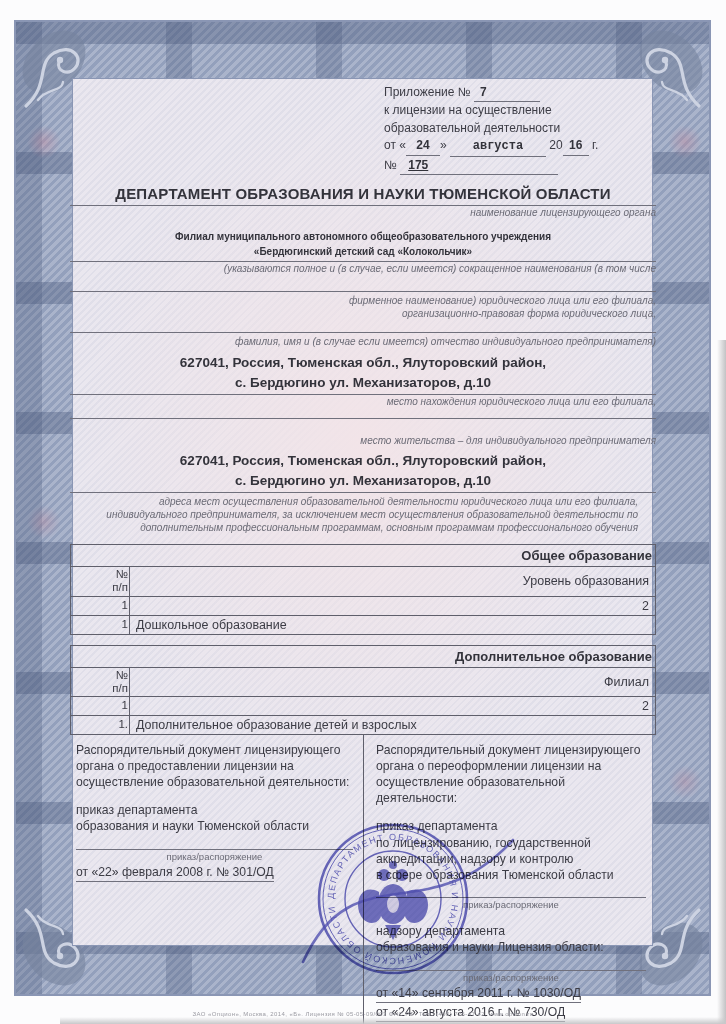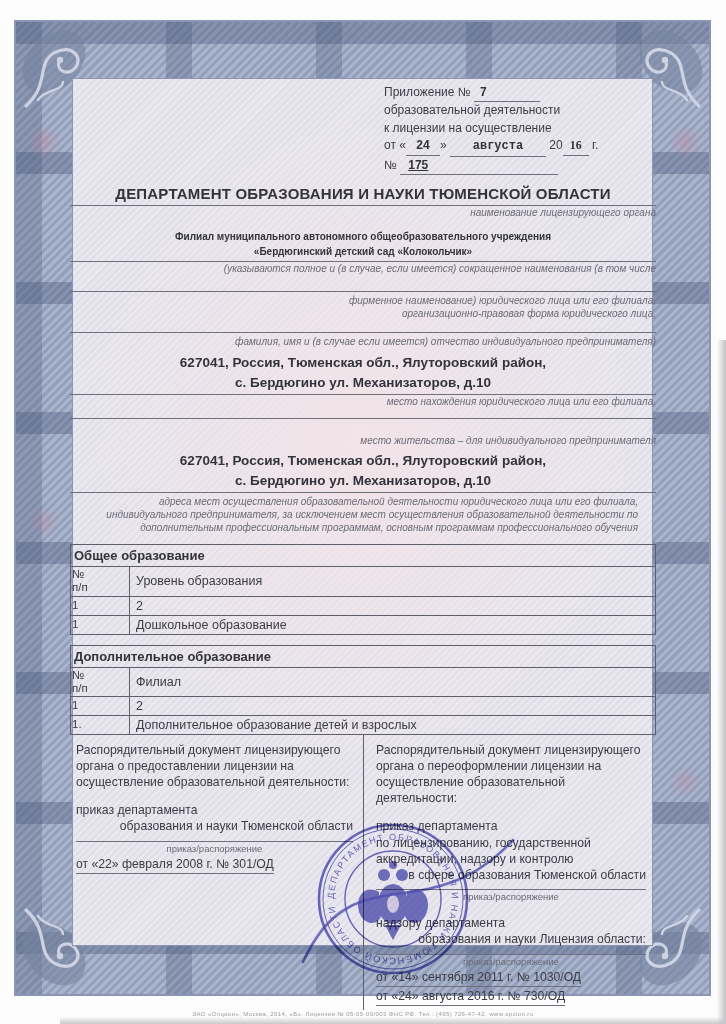--- a/index.html
+++ b/index.html
@@ -42,43 +42,43 @@
     background:linear-gradient(to left, #c2c2c4, rgba(194,194,196,0));}
   .shadow-bottom{position:absolute;left:60px;right:0;bottom:0;height:7px;
     background:linear-gradient(to top, #c8c8ca, rgba(200,200,202,0));}
   
   .content{position:absolute; left:70px; right:70px; top:76px; bottom:80px; font-size:12px;}
   .appendix{width:272px; margin-left:auto; margin-top:8px; line-height:1.45; font-size:12px; color:var(--ink);}
   .fill{display:inline-block; border-bottom:1px solid var(--line); text-align:center; font-weight:bold; color:var(--ink-bold);}
   .f-num{min-width:60px; text-align:left; padding-left:6px;}
   .f-day{min-width:34px;}
   .f-month{min-width:96px;font-family:Liberation Mono, monospace;}
-  .f-year{min-width:26px;font-family:Liberation Serif, serif;}
+  .f-year{min-width:26px;}
   .f-lic{min-width:150px; text-align:left; padding-left:8px;text-decoration:underline;}
   .title{margin-top:10px; text-align:center; font-weight:bold; font-size:15px; letter-spacing:.2px;
     color:var(--ink-bold); border-bottom:1px solid var(--line); padding-bottom:3px;}
   .cap{text-align:right; font-size:10px; color:var(--caption); line-height:1.3;font-style:italic;}
   .org{margin-top:10px; text-align:center; font-weight:bold; font-size:10px; line-height:1.5; color:var(--ink-bold);
     border-bottom:1px solid var(--line); padding-bottom:2px;}
   .rule{border-bottom:1px solid var(--line); height:0;}
   .bold-center{text-align:center; font-weight:bold; font-size:13.5px; line-height:1.45; color:var(--ink-bold);
     border-bottom:1px solid var(--line); padding-bottom:2px;}
   .cap-par{margin:2px 18px 0 18px;}
   
   table.lic{width:100%; border-collapse:collapse; margin-top:10px; color:var(--ink);}
-  table.lic td{border:1px solid #5f5f6b; padding:2px 6px; font-size:12.5px; text-align:left;}
+  table.lic td{border:1px solid #5f5f6b; padding:2px 6px; font-size:12.5px; text-align:right;}
   table.lic td.t-title{font-weight:bold; font-size:13px; color:var(--ink-bold); padding:3px;}
   table.lic td.c1{width:56px; font-size:11.5px; line-height:1.15; padding:1px;}
   table.lic td.val{text-align:left;}
   
   .orders{display:flex; min-height:246px; margin-top:0;}
   .ocol{width:50%; box-sizing:border-box; padding:7px 10px 4px 6px; font-size:12.2px; line-height:1.32;}
   .ocol.right{border-left:1px solid #5f5f6b; padding-left:12px;}
   .ocol .hd{margin-bottom:12px;}
-  .u-full{border-bottom:1px solid var(--line); padding-bottom:6px;text-align:right;}
+  .u-full{border-bottom:1px solid var(--line); padding-bottom:14px;}
   .odate{display:inline-block; border-bottom:1px solid var(--line); padding-bottom:1px; margin-top:1px;}
   .ocap{text-align:center; font-size:9.5px; color:var(--caption); margin-top:1px;}
   .ogap{height:12px;}
   
   .stamp{position:absolute; left:278px; top:812px; width:250px; height:185px; z-index:5;
     mix-blend-mode:multiply; opacity:.85; pointer-events:none;}
   .imprint{position:absolute; left:0; right:0; bottom:7px; text-align:center;
     font-size:6px; color:#9a9aa2; letter-spacing:.4px;}
 </style>
 </head>
@@ -114,22 +114,22 @@
     <div class="inner"></div>
   </div>
 
   <div class="content">
 
     <div class="appendix">
       <div>
         <span>Приложение №</span>
         <span class="fill f-num">7</span>
       </div>
+      <div>к лицензии на осуществление</div>
       <div>образовательной деятельности</div>
-      <div>к лицензии на осуществление</div>
       <div>
         <span>от «</span><span class="fill f-day">24</span><span>»</span>
         <span class="fill f-month">августа</span>
         <span>20</span><span class="fill f-year">16</span>
         <span>г.</span>
       </div>
       <div>
         <span>№</span>
         <span class="fill f-lic">175</span>
       </div>

